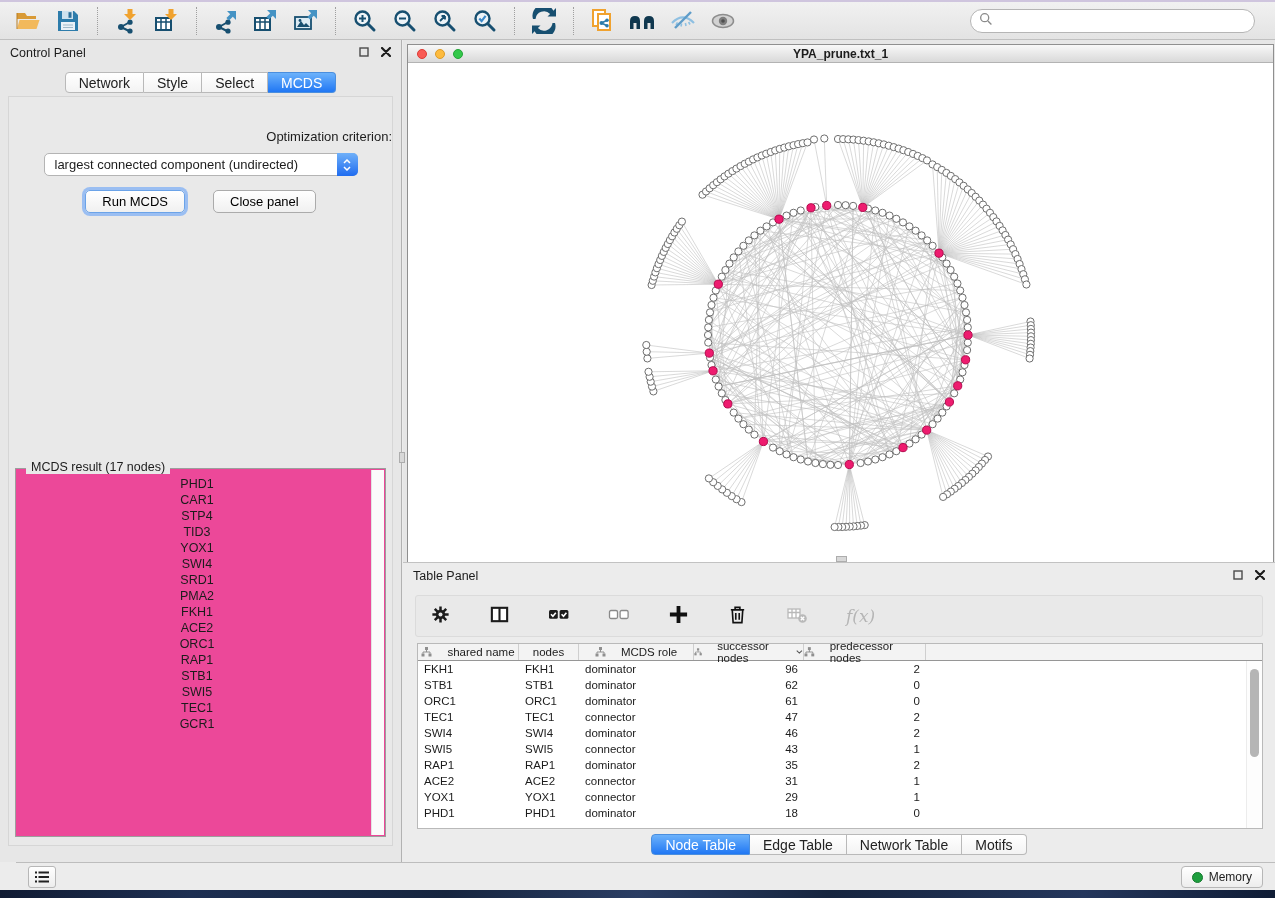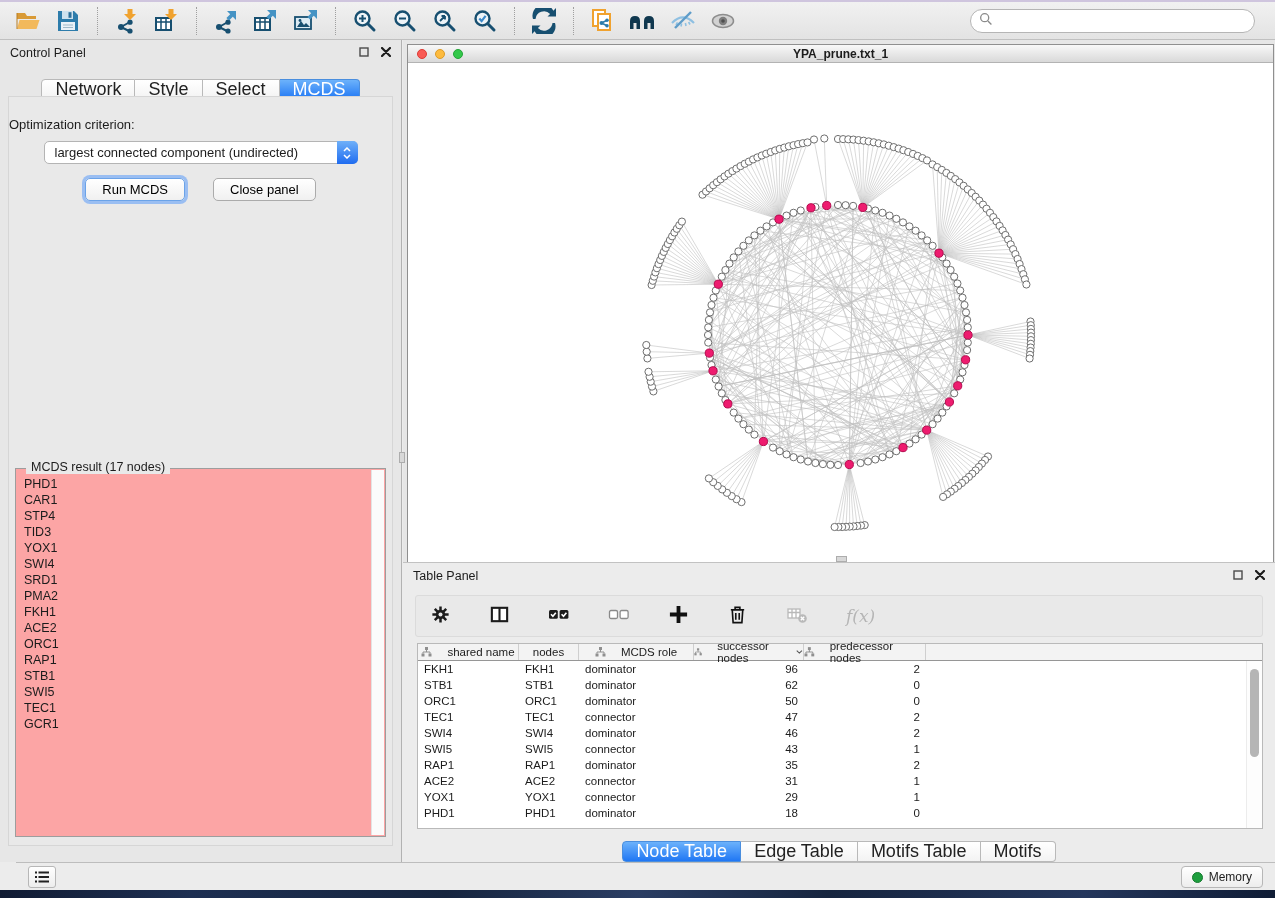--- a/index.html
+++ b/index.html
@@ -18,35 +18,35 @@
           border:1px solid #b5b5b5;border-radius:13px;display:flex;align-items:center;padding:0 8px;gap:5px;}
   .search input{border:none;outline:none;flex:1;font-size:12px;background:transparent;font-family:inherit;}
   
   .content{position:absolute;top:40px;left:0;right:0;bottom:36px;padding-left:44px;}
   
   .control-panel{position:absolute;left:0;top:0;width:402px;bottom:0;background:#e7e7e7;border-right:1px solid #b2b2b2;}
   .panel-header{height:26px;display:flex;align-items:center;padding:0 10px;font-size:12.5px;}
   .win-btns{margin-left:auto;display:flex;gap:12px;align-items:center;}
   .cp-tabs{display:flex;justify-content:center;margin-top:6px;}
   .seg{height:21px;padding:2px 13px;background:linear-gradient(#ffffff,#f3f3f3);border:1px solid #b9b9b9;border-left:none;
-       font-size:18px;display:flex;align-items:center;color:#222;margin-top:7px;}
+       font-size:14px;display:flex;align-items:center;color:#222;}
   .seg:first-child{border-left:1px solid #b9b9b9;border-radius:4px 0 0 4px;}
   .seg:last-child{border-radius:0 4px 4px 0;}
   .seg.active{background:linear-gradient(#6cb2fb,#2077f4);color:#fff;border-color:#4a8ede;}
   .cp-body{position:absolute;left:8px;right:8px;top:56px;bottom:16px;background:#e9e9e9;border:1px solid #d6d6d6;}
-  .opt-label{text-align:left;margin-top:20px;font-size:13px;}
+  .opt-label{text-align:right;margin-top:32px;font-size:13px;}
   .dropdown{margin:9px auto 0;width:314px;height:23px;background:#fff;border:1px solid #b4b4b4;border-radius:5px;
             position:relative;display:flex;align-items:center;padding-left:10px;font-size:13px;}
   .dd-cap{position:absolute;right:-1px;top:-1px;width:21px;height:23px;border-radius:0 5px 5px 0;
           background:linear-gradient(#6fb0f9,#1f6cf0);display:flex;flex-direction:column;align-items:center;justify-content:center;gap:2px;}
   .btn-row{display:flex;justify-content:center;gap:28px;margin-top:14px;}
   .mac-btn{background:linear-gradient(#ffffff,#f0f0f0);border:1px solid #ababab;border-radius:5px;
            font-size:13px;padding:3px 16px;font-family:inherit;}
   .mac-btn.focus{box-shadow:0 0 0 3px rgba(112,168,248,.65);border-color:#6ba3e8;}
-  .groupbox{position:absolute;left:6px;right:6px;top:371px;bottom:8px;border:1px solid #9d9d9d;background:#fca5a5;}
+  .groupbox{position:absolute;left:6px;right:6px;top:371px;bottom:8px;border:1px solid #9d9d9d;background:#ec4899;text-align:center;}
   .legend{position:absolute;top:-9px;left:10px;background:#e9e9e9;padding:0 5px;font-size:12.5px;}
   .mcds-list{position:absolute;top:2px;left:2px;right:15px;bottom:2px;overflow:hidden;padding:5px 0 0 6px;}
   .mcds-item{font-size:12.5px;line-height:16px;}
   .list-scroll{position:absolute;top:1px;bottom:1px;right:1px;width:13px;background:#fbfbfb;border-left:1px solid #e3e3e3;}
   
   .right-pane{position:absolute;left:403px;right:0;top:0;bottom:0;background:#e6e6e6;}
   .net-frame{position:absolute;left:4px;right:1px;top:4px;height:536px;border:1px solid #8f8f8f;background:#fff;}
   .net-title{height:18px;background:linear-gradient(#f8f8f8,#d9d9d9);border-bottom:1px solid #b3b3b3;
              display:flex;align-items:center;justify-content:center;font-size:12px;font-weight:bold;position:relative;}
   .lights{position:absolute;left:9px;top:4px;display:flex;gap:8px;}
@@ -1119,21 +1119,21 @@
                 <div class="td c0">STB1</div>
                 <div class="td c1">STB1</div>
                 <div class="td c2">dominator</div>
                 <div class="td c3">62</div>
                 <div class="td c4">0</div>
               </div>
               <div class="tr">
                 <div class="td c0">ORC1</div>
                 <div class="td c1">ORC1</div>
                 <div class="td c2">dominator</div>
-                <div class="td c3">50</div>
+                <div class="td c3">61</div>
                 <div class="td c4">0</div>
               </div>
               <div class="tr">
                 <div class="td c0">TEC1</div>
                 <div class="td c1">TEC1</div>
                 <div class="td c2">connector</div>
                 <div class="td c3">47</div>
                 <div class="td c4">2</div>
               </div>
               <div class="tr">
@@ -1179,21 +1179,21 @@
                 <div class="td c4">0</div>
               </div>
             </div>
           <div class="tscroll">
               <div class="thumb"></div>
             </div>
         </div>
         <div class="tp-tabs">
           <div class="seg active">Node Table</div>
           <div class="seg">Edge Table</div>
-          <div class="seg">Motifs Table</div>
+          <div class="seg">Network Table</div>
           <div class="seg">Motifs</div>
         </div>
       </div>
     </div>
   </div>
 
   <div class="statusbar">
     <div class="menu-btn">
       <svg width="16" height="16" viewBox="0 0 16 16">
           <g fill="#222">

